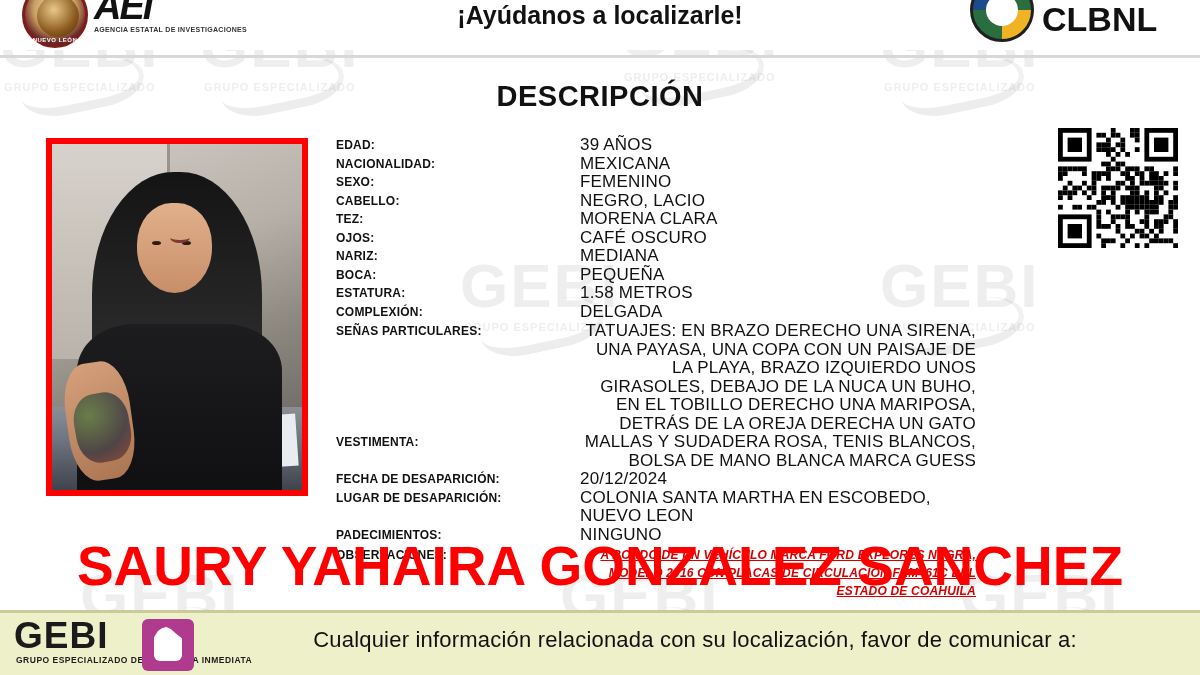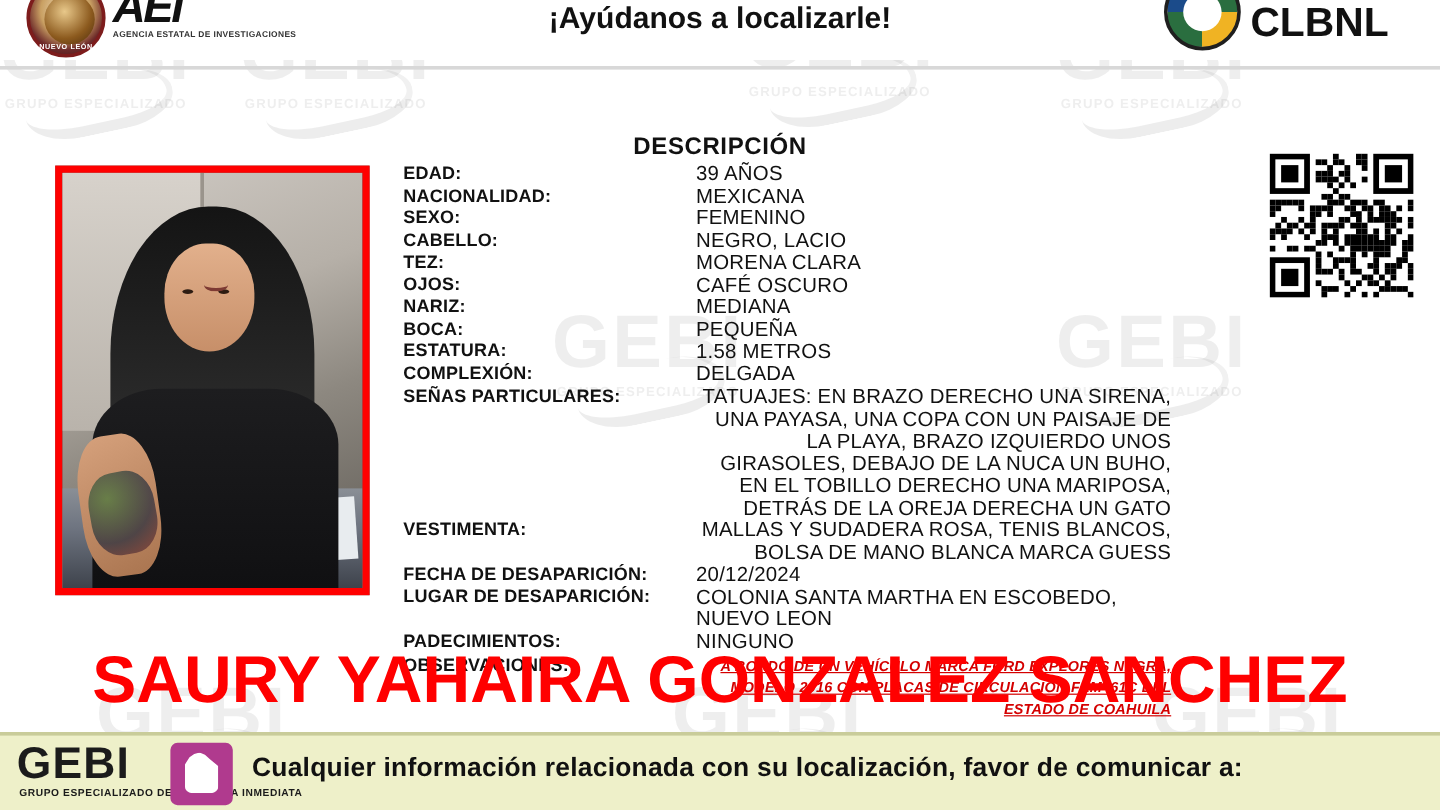--- a/index.html
+++ b/index.html
@@ -174,26 +174,25 @@
     letter-spacing: 0px;
   }
 
   
   .desc-heading {
     position: absolute;
     top: 80px;
     left: 0;
     width: 1200px;
     text-align: center;
-    font-size: 20px;
+    font-size: 29px;
     font-weight: bold;
     letter-spacing: .5px;
     color: #111;
     z-index: 4;
-    margin-top: 31px;
   }
 
   
   .photo-frame {
     position: absolute;
     top: 138px;
     left: 46px;
     width: 262px;
     height: 358px;
     border: 6px solid #ff0000;
@@ -294,21 +293,21 @@
     z-index: 4;
   }
   .row {
     display: flex;
     align-items: flex-start;
     line-height: 18.5px;
   }
   .lbl {
     width: 244px;
     flex: 0 0 244px;
-    font-size: 15px;
+    font-size: 12px;
     font-weight: bold;
     color: #111;
     letter-spacing: .2px;
     white-space: nowrap;
   }
   .val {
     font-size: 17px;
     color: #111;
     letter-spacing: .2px;
     flex: 1;
@@ -419,23 +418,23 @@
     width: 28px; height: 34px;
     background: #ffffff;
     border-radius: 10px 10px 6px 6px;
     clip-path: polygon(0% 30%, 14% 12%, 28% 4%, 44% 0%, 60% 6%, 74% 16%, 100% 34%, 100% 100%, 0% 100%);
   }
   .bottom-text {
     position: absolute;
     left: 210px;
     top: 14px;
     width: 970px;
-    text-align: left;
+    text-align: center;
     font-size: 22px;
-    font-weight: bold;
+    font-weight: normal;
     color: #111;
     letter-spacing: .2px;
     white-space: nowrap;
   }
 </style>
 </head>
 <body>
 
 <div id="poster">
 

